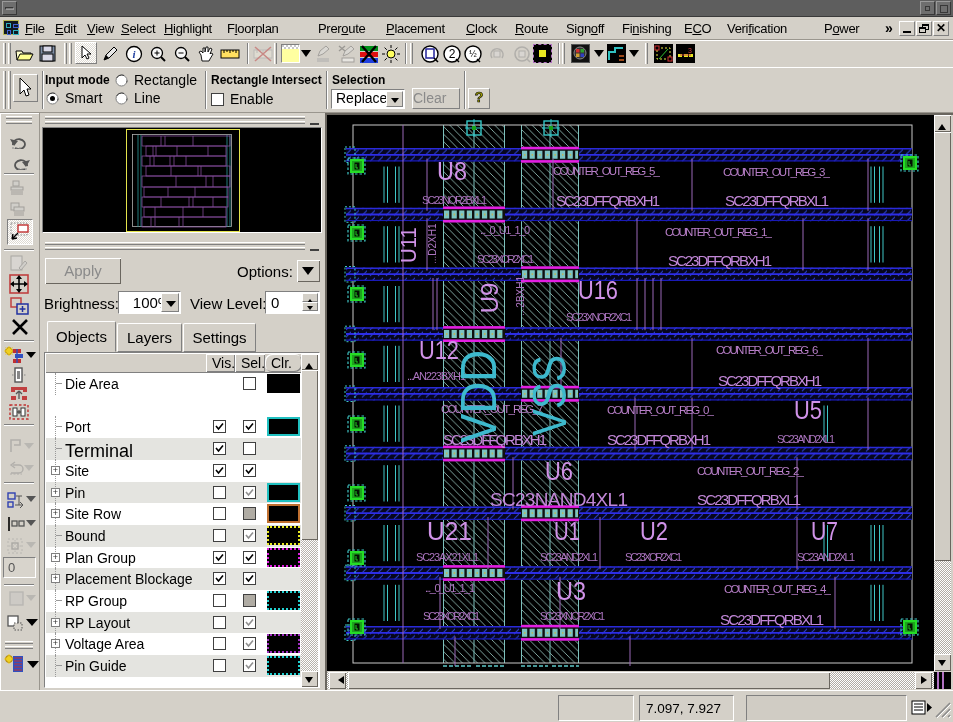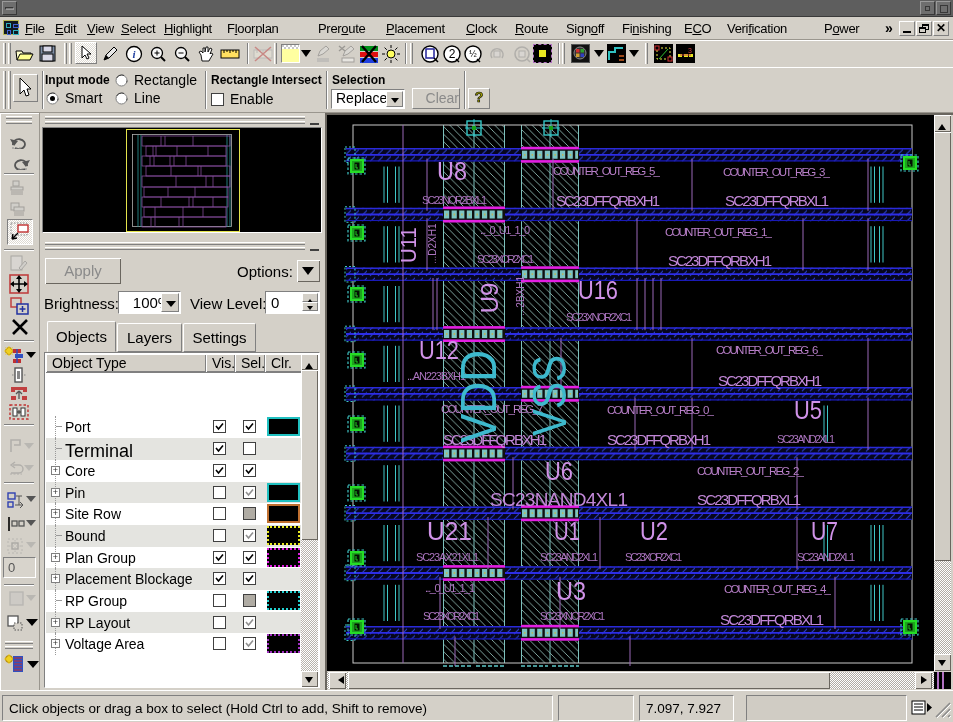--- a/index.html
+++ b/index.html
@@ -283,21 +283,21 @@
         <circle cx="6.5" cy="6.5" r="5.5" fill="none" stroke="#404040" stroke-dasharray="8.6,17.2" stroke-dashoffset="6.5"></circle>
       </svg>Line</div>
  <div class="abs vsep" style="left:205px;top:4px;height:38px;"></div>
  <div class="abs" style="left:211px;top:6px;font-size:12px;font-weight:bold;">Rectangle Intersect</div>
  <div class="abs" style="left:211px;top:24px;font-size:14px;display:flex;align-items:center;gap:6px;"><span class="cb" style="box-shadow:none;border:1px solid #404040;background:#fff;"></span>Enable</div>
  <div class="abs vsep" style="left:326px;top:4px;height:38px;"></div>
  <div class="abs" style="left:332px;top:6px;font-size:12px;font-weight:bold;">Selection</div>
  <div class="abs sunken" style="left:331px;top:22px;width:74px;height:20px;background:#fff;font-size:14px;padding-left:4px;">Replace<div class="abs raised" style="right:1px;top:1px;width:17px;height:16px;background:#d4d0c8;">
         <div class="abs" style="left:4px;top:6px;width:0;height:0;border:4px solid transparent;border-top:5px solid #000;"></div>
       </div></div>
- <div class="abs raised" style="left:412px;top:21px;width:48px;height:21px;background:#d4d0c8;font-size:14px;color:#8a8a8a;text-align:right;line-height:19px;">Clear</div>
+ <div class="abs raised" style="left:412px;top:21px;width:48px;height:21px;background:#d4d0c8;font-size:14px;color:#8a8a8a;text-align:left;line-height:19px;">Clear</div>
  <div class="abs vsep" style="left:464px;top:4px;height:38px;"></div>
  <div class="abs raised" style="left:468px;top:21px;width:22px;height:21px;background:#d4d0c8;text-align:center;"><svg width="12" height="16">
         <text x="6" y="13" font-size="14" font-weight="bold" text-anchor="middle" fill="#a0a000" stroke="#000" stroke-width="0.6">?</text>
       </svg></div>
 </div>
 
 <div class="abs" style="left:0;top:113px;width:40px;height:577px;background:#d4d0c8;border-right:1px solid #9a968e;box-shadow:inset 1px 1px 0 #ffffff;">
  <div class="abs" style="left:6px;top:3px;width:26px;height:3px;border-top:1px solid #fff;border-bottom:1px solid #808080;"></div>
  <div class="abs" style="left:6px;top:8px;width:26px;height:3px;border-top:1px solid #fff;border-bottom:1px solid #808080;"></div>
 
@@ -502,24 +502,31 @@
       </div>
  </div>
 
  <div class="abs" style="left:6px;top:83px;width:69px;height:31px;background:#d4d0c8;border:1px solid;border-color:#fff #808080 #d4d0c8 #fff;border-radius:2px 2px 0 0;text-align:center;font-size:15px;line-height:29px;z-index:3;">Objects</div>
  <div class="abs" style="left:76px;top:85px;width:65px;height:29px;background:#d4d0c8;border:1px solid;border-color:#fff #808080 #808080 #fff;border-radius:2px 2px 0 0;text-align:center;font-size:15px;line-height:27px;">Layers</div>
  <div class="abs" style="left:142px;top:85px;width:73px;height:29px;background:#d4d0c8;border:1px solid;border-color:#fff #808080 #808080 #fff;border-radius:2px 2px 0 0;text-align:center;font-size:15px;line-height:27px;">Settings</div>
 
  <div class="abs" style="left:3px;top:114px;width:276px;height:336px;background:#fff;border:1px solid;border-color:#808080 #fff #fff #808080;z-index:2;">
   <div id="tbl" class="abs" style="left:1px;top:1px;width:256px;height:333px;overflow:hidden;font-size:14px;">
         <div class="abs" style="left:0;top:0;width:256px;height:19px;background:#d4d0c8;border-bottom:1px solid #808080;">
-<div class="abs" style="left:0px;top:0;width:160px;height:18px;box-shadow:inset 1px 1px 0 #fff,inset -1px -1px 0 #808080;padding:1px 0 0 6px;font-size:14px;">Object Type</div>
 <div class="abs" style="left:160px;top:0;width:29px;height:18px;box-shadow:inset 1px 1px 0 #fff,inset -1px -1px 0 #808080;padding:1px 0 0 6px;font-size:14px;">Vis.</div>
 <div class="abs" style="left:189px;top:0;width:30px;height:18px;box-shadow:inset 1px 1px 0 #fff,inset -1px -1px 0 #808080;padding:1px 0 0 6px;font-size:14px;">Sel.</div>
-<div class="abs" style="left:219px;top:0;width:37px;height:18px;box-shadow:inset 1px 1px 0 #fff,inset -1px -1px 0 #808080;padding:1px 0 0 6px;font-size:14px;">Clr.</div>
+<div class="abs" style="left:219px;top:0;width:37px;height:18px;box-shadow:inset 1px 1px 0 #fff,inset -1px -1px 0 #808080;padding:1px 0 0 6px;font-size:14px;border-radius:7px;">Clr.</div>
+</div>
+<div class="abs" style="left:0;top:19.0px;width:256px;height:21.7px;background:#ffffff;">
+<div class="abs" style="left:9px;top:0;height:100%;border-left:1px dotted #999;"></div>
+<div class="abs" style="left:10px;top:10px;width:6px;height:1px;background:#999;"></div>
+<div class="abs" style="left:19px;top:3px;font-size:14px;color:#000;white-space:nowrap;">Die Area</div>
+
+<div class="abs" style="left:197px;top:4px;width:13px;height:13px;background:#fff;border:1px solid #404040;"></div>
+<div class="abs" style="left:221px;top:1px;width:33px;height:19px;background:#000;border:2px solid #000;"></div>
 </div>
 <div class="abs" style="left:0;top:62.4px;width:256px;height:21.7px;background:#ffffff;">
 <div class="abs" style="left:9px;top:0;height:100%;border-left:1px dotted #999;"></div>
 <div class="abs" style="left:10px;top:10px;width:6px;height:1px;background:#999;"></div>
 <div class="abs" style="left:19px;top:3px;font-size:14px;color:#000;white-space:nowrap;">Port</div>
 <div class="abs" style="left:167px;top:4px;width:13px;height:13px;background:#fff;border:1px solid #404040;">
             <svg width="11" height="11" style="position:absolute;left:0;top:0;">
               <path d="M2,5 L4.5,8 L9,2.5" fill="none" stroke="#000" stroke-width="1.6"></path>
             </svg>
           </div>
@@ -537,21 +544,21 @@
 <div class="abs" style="left:167px;top:4px;width:13px;height:13px;background:#fff;border:1px solid #404040;">
             <svg width="11" height="11" style="position:absolute;left:0;top:0;">
               <path d="M2,5 L4.5,8 L9,2.5" fill="none" stroke="#000" stroke-width="1.6"></path>
             </svg>
           </div>
 <div class="abs" style="left:197px;top:4px;width:13px;height:13px;background:#fff;border:1px solid #404040;"></div>
 </div>
 <div class="abs" style="left:0;top:105.8px;width:256px;height:21.7px;background:#ffffff;">
 <div class="abs" style="left:9px;top:0;height:100%;border-left:1px dotted #999;"></div>
 <div class="abs" style="left:5px;top:6px;width:9px;height:9px;background:#fff;border:1px solid #808080;font-size:9px;line-height:7px;text-align:center;color:#333;">+</div>
-<div class="abs" style="left:19px;top:3px;font-size:14px;color:#000;white-space:nowrap;">Core</div>
+<div class="abs" style="left:19px;top:3px;font-size:14px;color:#000;white-space:nowrap;">Site</div>
 <div class="abs" style="left:167px;top:4px;width:13px;height:13px;background:#fff;border:1px solid #404040;">
             <svg width="11" height="11" style="position:absolute;left:0;top:0;">
               <path d="M2,5 L4.5,8 L9,2.5" fill="none" stroke="#000" stroke-width="1.6"></path>
             </svg>
           </div>
 <div class="abs" style="left:197px;top:4px;width:13px;height:13px;background:#fff;border:1px solid #404040;">
             <svg width="11" height="11" style="position:absolute;left:0;top:0;">
               <path d="M2,5 L4.5,8 L9,2.5" fill="none" stroke="#000" stroke-width="1.6"></path>
             </svg>
           </div>
@@ -642,20 +649,32 @@
 <div class="abs" style="left:9px;top:0;height:100%;border-left:1px dotted #999;"></div>
 <div class="abs" style="left:5px;top:6px;width:9px;height:9px;background:#fff;border:1px solid #808080;font-size:9px;line-height:7px;text-align:center;color:#333;">+</div>
 <div class="abs" style="left:19px;top:3px;font-size:14px;color:#000;white-space:nowrap;">Voltage Area</div>
 <div class="abs" style="left:167px;top:4px;width:13px;height:13px;background:#fff;border:1px solid #404040;"></div>
 <div class="abs" style="left:197px;top:4px;width:13px;height:13px;background:#fff;border:1px solid #404040;">
             <svg width="11" height="11" style="position:absolute;left:0;top:0;">
               <path d="M2,5 L4.5,8 L9,2.5" fill="none" stroke="#909090" stroke-width="1.6"></path>
             </svg>
           </div>
 <div class="abs" style="left:221px;top:1px;width:33px;height:19px;background:#000;border:2px dotted #a030c0;"></div>
+</div>
+<div class="abs" style="left:0;top:301.1px;width:256px;height:21.7px;background:#e4e4e0;">
+<div class="abs" style="left:9px;top:0;height:100%;border-left:1px dotted #999;"></div>
+<div class="abs" style="left:10px;top:10px;width:6px;height:1px;background:#999;"></div>
+<div class="abs" style="left:19px;top:3px;font-size:14px;color:#000;white-space:nowrap;">Pin Guide</div>
+<div class="abs" style="left:167px;top:4px;width:13px;height:13px;background:#fff;border:1px solid #404040;"></div>
+<div class="abs" style="left:197px;top:4px;width:13px;height:13px;background:#fff;border:1px solid #404040;">
+            <svg width="11" height="11" style="position:absolute;left:0;top:0;">
+              <path d="M2,5 L4.5,8 L9,2.5" fill="none" stroke="#909090" stroke-width="1.6"></path>
+            </svg>
+          </div>
+<div class="abs" style="left:221px;top:1px;width:33px;height:19px;background:#000;border:2px dotted #20d0d0;"></div>
 </div>
       </div>
 
   <div class="abs" style="right:1px;top:1px;width:17px;height:333px;background:repeating-conic-gradient(#fff 0 25%,#b8b4ac 0 50%) 0 0/2px 2px;">
    <div class="abs raised2" style="left:0;top:0;width:17px;height:16px;background:#d4d0c8;">
           <div class="abs" style="left:4px;top:5px;width:0;height:0;border:4.5px solid transparent;border-bottom:6px solid #000;"></div>
         </div>
    <div class="abs raised2" style="left:0;top:16px;width:17px;height:170px;background:#d4d0c8;"></div>
    <div class="abs raised2" style="left:0;bottom:0;width:17px;height:16px;background:#d4d0c8;">
           <div class="abs" style="left:4px;top:6px;width:0;height:0;border:4.5px solid transparent;border-top:6px solid #000;"></div>
@@ -900,21 +919,20 @@
       </div>
  </div>
 
  <div class="abs" style="left:607px;top:557px;width:17px;height:17px;background:#000;">
   <div class="abs" style="left:3px;top:0;width:2px;height:17px;background:#b070c0;"></div>
   <div class="abs" style="left:8px;top:0;width:2px;height:17px;background:#b070c0;"></div>
  </div>
 </div>
 
 <div class="abs" style="left:0;top:690px;width:953px;height:32px;background:#d4d0c8;border-top:1px solid #ffffff;">
- <div class="abs sunken" style="left:2px;top:4px;width:551px;height:26px;font-size:13.5px;padding:5px 0 0 6px;">Click objects or drag a box to select (Hold Ctrl to add, Shift to remove)</div>
  <div class="abs sunken" style="left:558px;top:4px;width:76px;height:26px;"></div>
  <div class="abs sunken" style="left:639px;top:4px;width:95px;height:26px;font-size:13.5px;padding:5px 0 0 6px;">7.097, 7.927</div>
  <div class="abs sunken" style="left:746px;top:4px;width:161px;height:26px;background:#d0ccc4;"></div>
  <div class="abs" style="left:911px;top:7px;width:22px;height:20px;">
   <svg width="22" height="20">
         <rect x="1" y="3" width="13" height="13" fill="#fff" stroke="#000"></rect>
         <path d="M3,6 h9 M3,9 h9 M3,12 h9" stroke="#000"></path>
         <path d="M16,5 l5,4.5 l-5,4.5 z" fill="#000"></path>
       </svg>
  </div>

